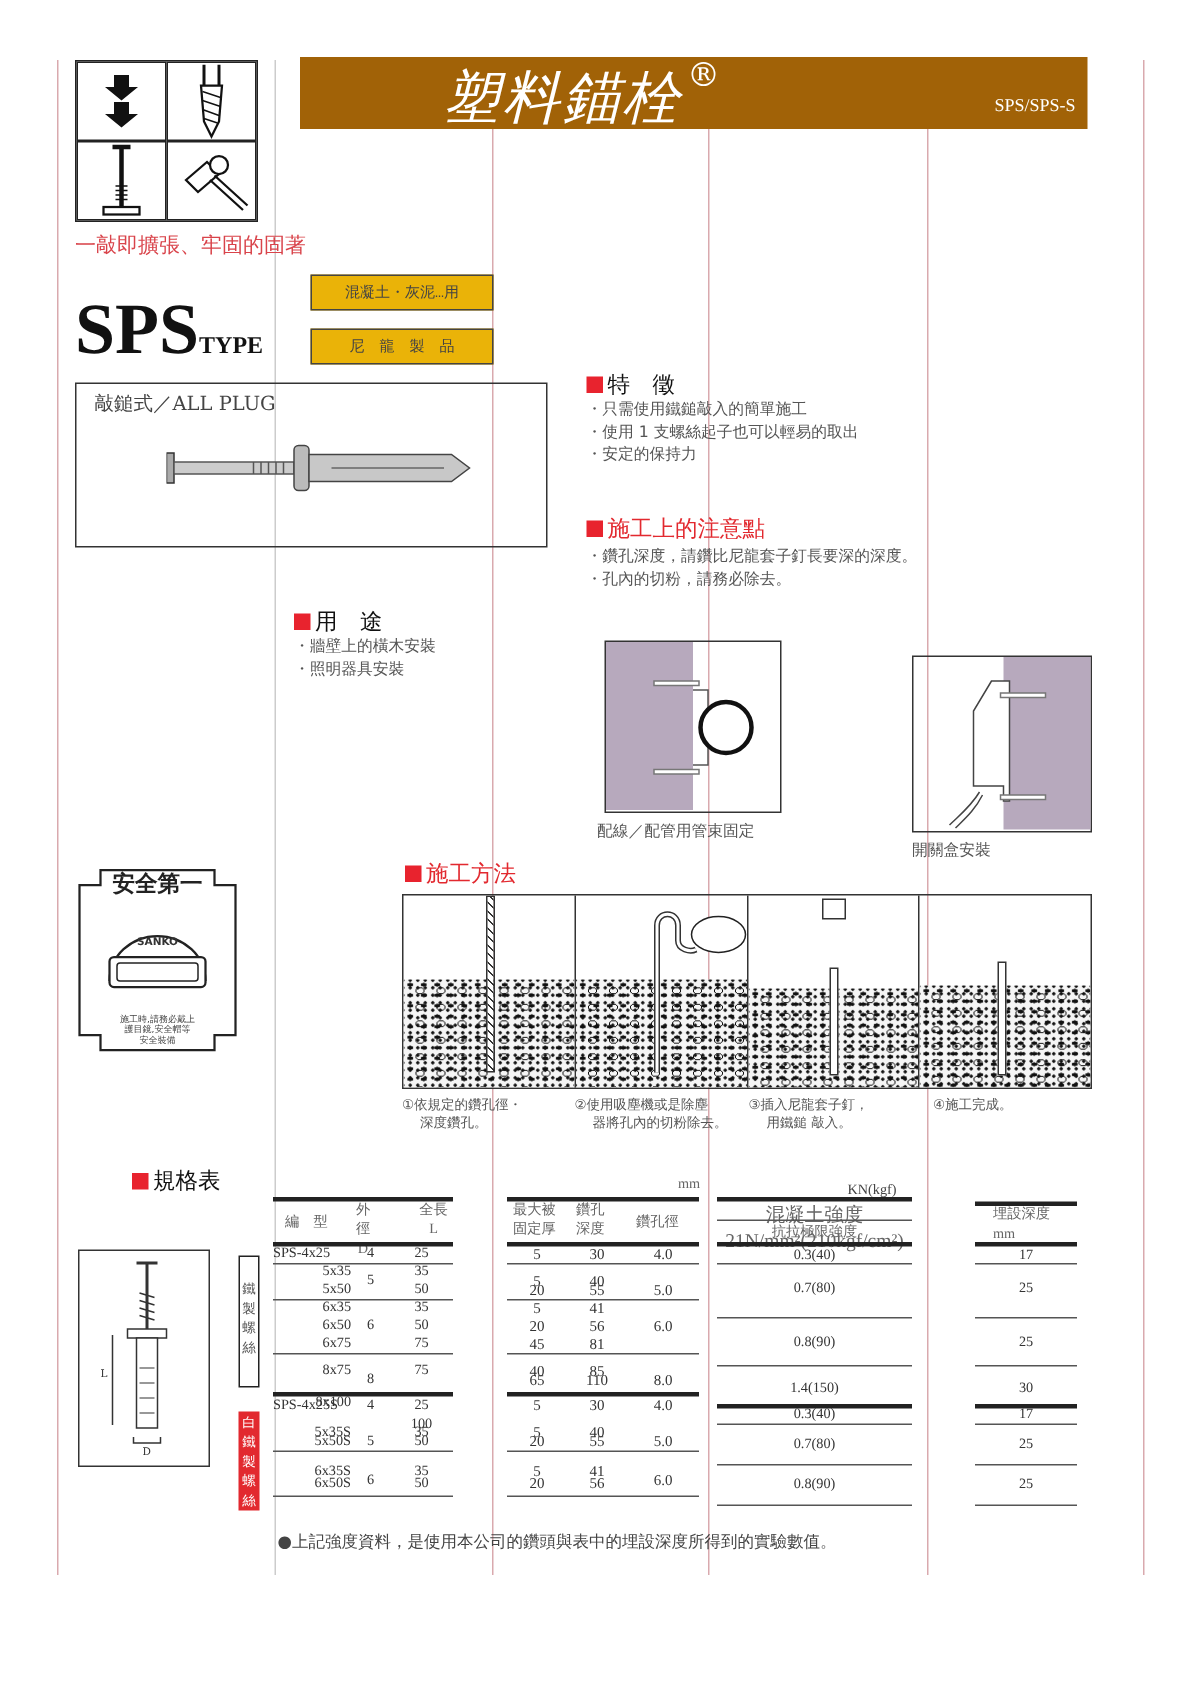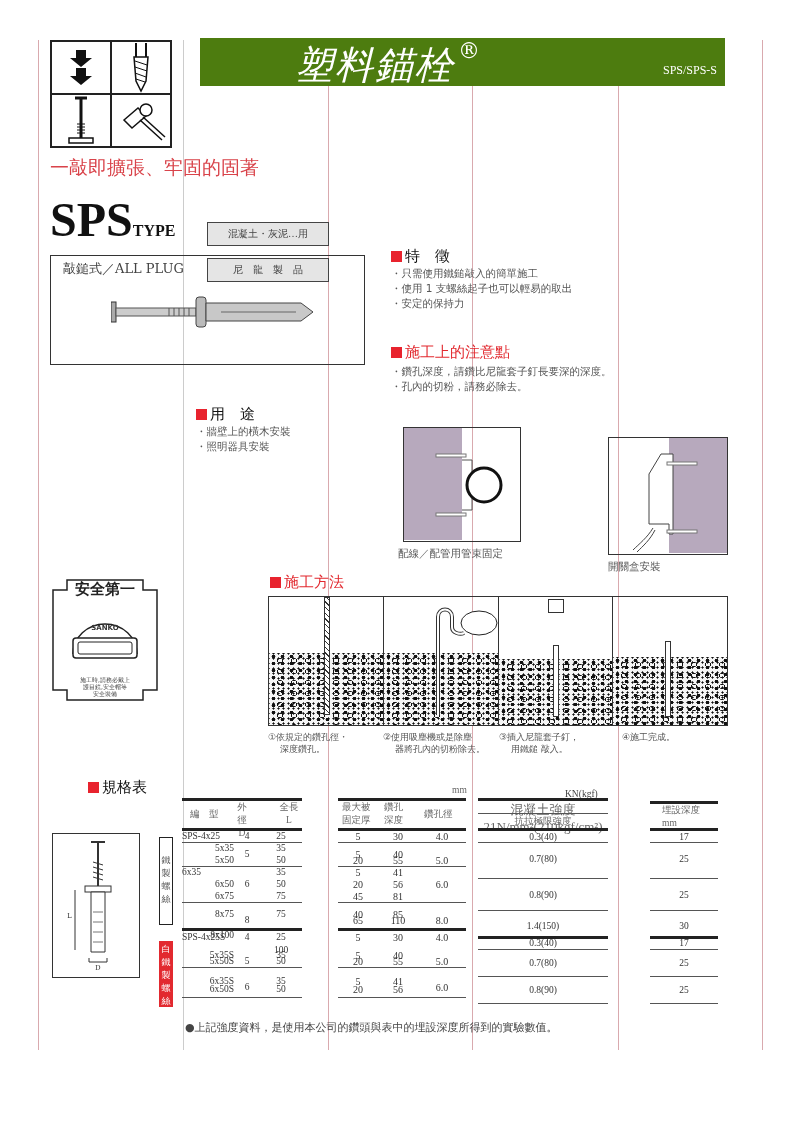--- a/index.html
+++ b/index.html
@@ -4,30 +4,30 @@
 <style>
   * { box-sizing: border-box; margin: 0; padding: 0; }
   body { width: 800px; height: 1132px; background: #fff; position: relative; overflow: hidden;
          font-family: "DejaVu Serif", "Liberation Serif", serif; color: #333; }
   .abs { position: absolute; }
   .vline { position: absolute; width: 1px; background: #d9a9ae; }
   .red { color: #e2292f; }
   .icon-grid { left: 50px; top: 40px; width: 122px; width: 122px; height: 108px; border: 1.5px solid #222;
                display: grid; grid-template-columns: 1fr 1fr; grid-template-rows: 1fr 1fr; }
   .icon-grid > div { border: 1px solid #222; display: flex; align-items: center; justify-content: center; }
-  .title-bar { left: 200px; top: 38px; width: 525px; height: 48px; background: #4d7c0f; }
+  .title-bar { left: 200px; top: 38px; width: 525px; height: 48px; background: #a16207; }
   .title-bar .t { position: absolute; left: 95px; top: 2px; font-size: 38px; font-style: italic; color: #fff;
                   font-family: "DejaVu Sans", sans-serif; letter-spacing: 2px; }
   .title-bar .reg { position: absolute; left: 258px; top: 0px; font-size: 22px; color: #fff; }
   .title-bar .code { position: absolute; right: 8px; bottom: 8px; font-size: 12px; color: #fff; font-family: "Liberation Serif", serif; }
-  .slogan { left: 50px; top: 155px; font-size: 19px; color: #d9434a; font-family: "DejaVu Sans", sans-serif; }
+  .slogan { left: 50px; top: 155px; font-size: 14px; color: #d9434a; font-family: "DejaVu Sans", sans-serif; }
   .sps { left: 50px; top: 192px; font-size: 48px; font-weight: bold; font-family: "Liberation Serif", serif; color: #111; }
   .sps .type { font-size: 16px; font-weight: bold; }
-  .graybox { background: #e5e5e5; border: 1.5px solid #444; font-size: 10px; color: #444; text-align: center;
-             font-family: Liberation Serif, serif; display: flex; align-items: center; justify-content: center; margin-top: 39px; }
+  .graybox { background: #eab308; border: 1.5px solid #444; font-size: 10px; color: #444; text-align: center;
+             font-family: Liberation Mono, monospace; display: flex; align-items: center; justify-content: center; }
   .plugbox { left: 50px; top: 255px; width: 315px; height: 110px; border: 1.5px solid #333; }
   .plugbox .lbl { position: absolute; left: 12px; top: 4px; font-size: 13px; color: #444; }
   .sec-h { font-size: 15px; font-family: "DejaVu Sans", sans-serif; display: flex; align-items: center; }
   .sec-h .sq { width: 11px; height: 11px; background: #e8232e; margin-right: 3px; display: inline-block; }
   .bul { font-size: 10.5px; color: #555; line-height: 15px; font-family: "DejaVu Sans", sans-serif; }
   .fig { border: 1.5px solid #333; }
   .cap { font-size: 10.5px; color: #555; font-family: "DejaVu Sans", sans-serif; }
   .steps { left: 268px; top: 596px; width: 460px; height: 130px; border: 1.5px solid #333; display: flex; }
   .step { flex: 1; border-right: 1px solid #333; position: relative; overflow: hidden; }
   .step:last-child { border-right: none; }
@@ -268,21 +268,21 @@
         <span style="width:52px; text-align:right;">5x35</span>
         <span style="width:26px; text-align:center;"></span>
         <span style="width:42px; text-align:center;">35</span>
       </div>
     <div class="r" style="top:24px;">
         <span style="width:52px; text-align:right;">5x50</span>
         <span style="width:26px; text-align:center; margin-top:-12px;">5</span>
         <span style="width:42px; text-align:center;">50</span>
       </div>
     <div class="r" style="top:36px;">
-        <span style="width:52px; ">6x35</span>
+        <span style="width:52px; text-align:right;">6x35</span>
         <span style="width:26px;"></span>
         <span style="width:42px; text-align:center;">35</span>
       </div>
     <div class="r" style="top:48px;">
         <span style="width:52px; text-align:right;">6x50</span>
         <span style="width:26px; text-align:center;">6</span>
         <span style="width:42px; text-align:center;">50</span>
       </div>
     <div class="r" style="top:60px;">
         <span style="width:52px; text-align:right;">6x75</span>

